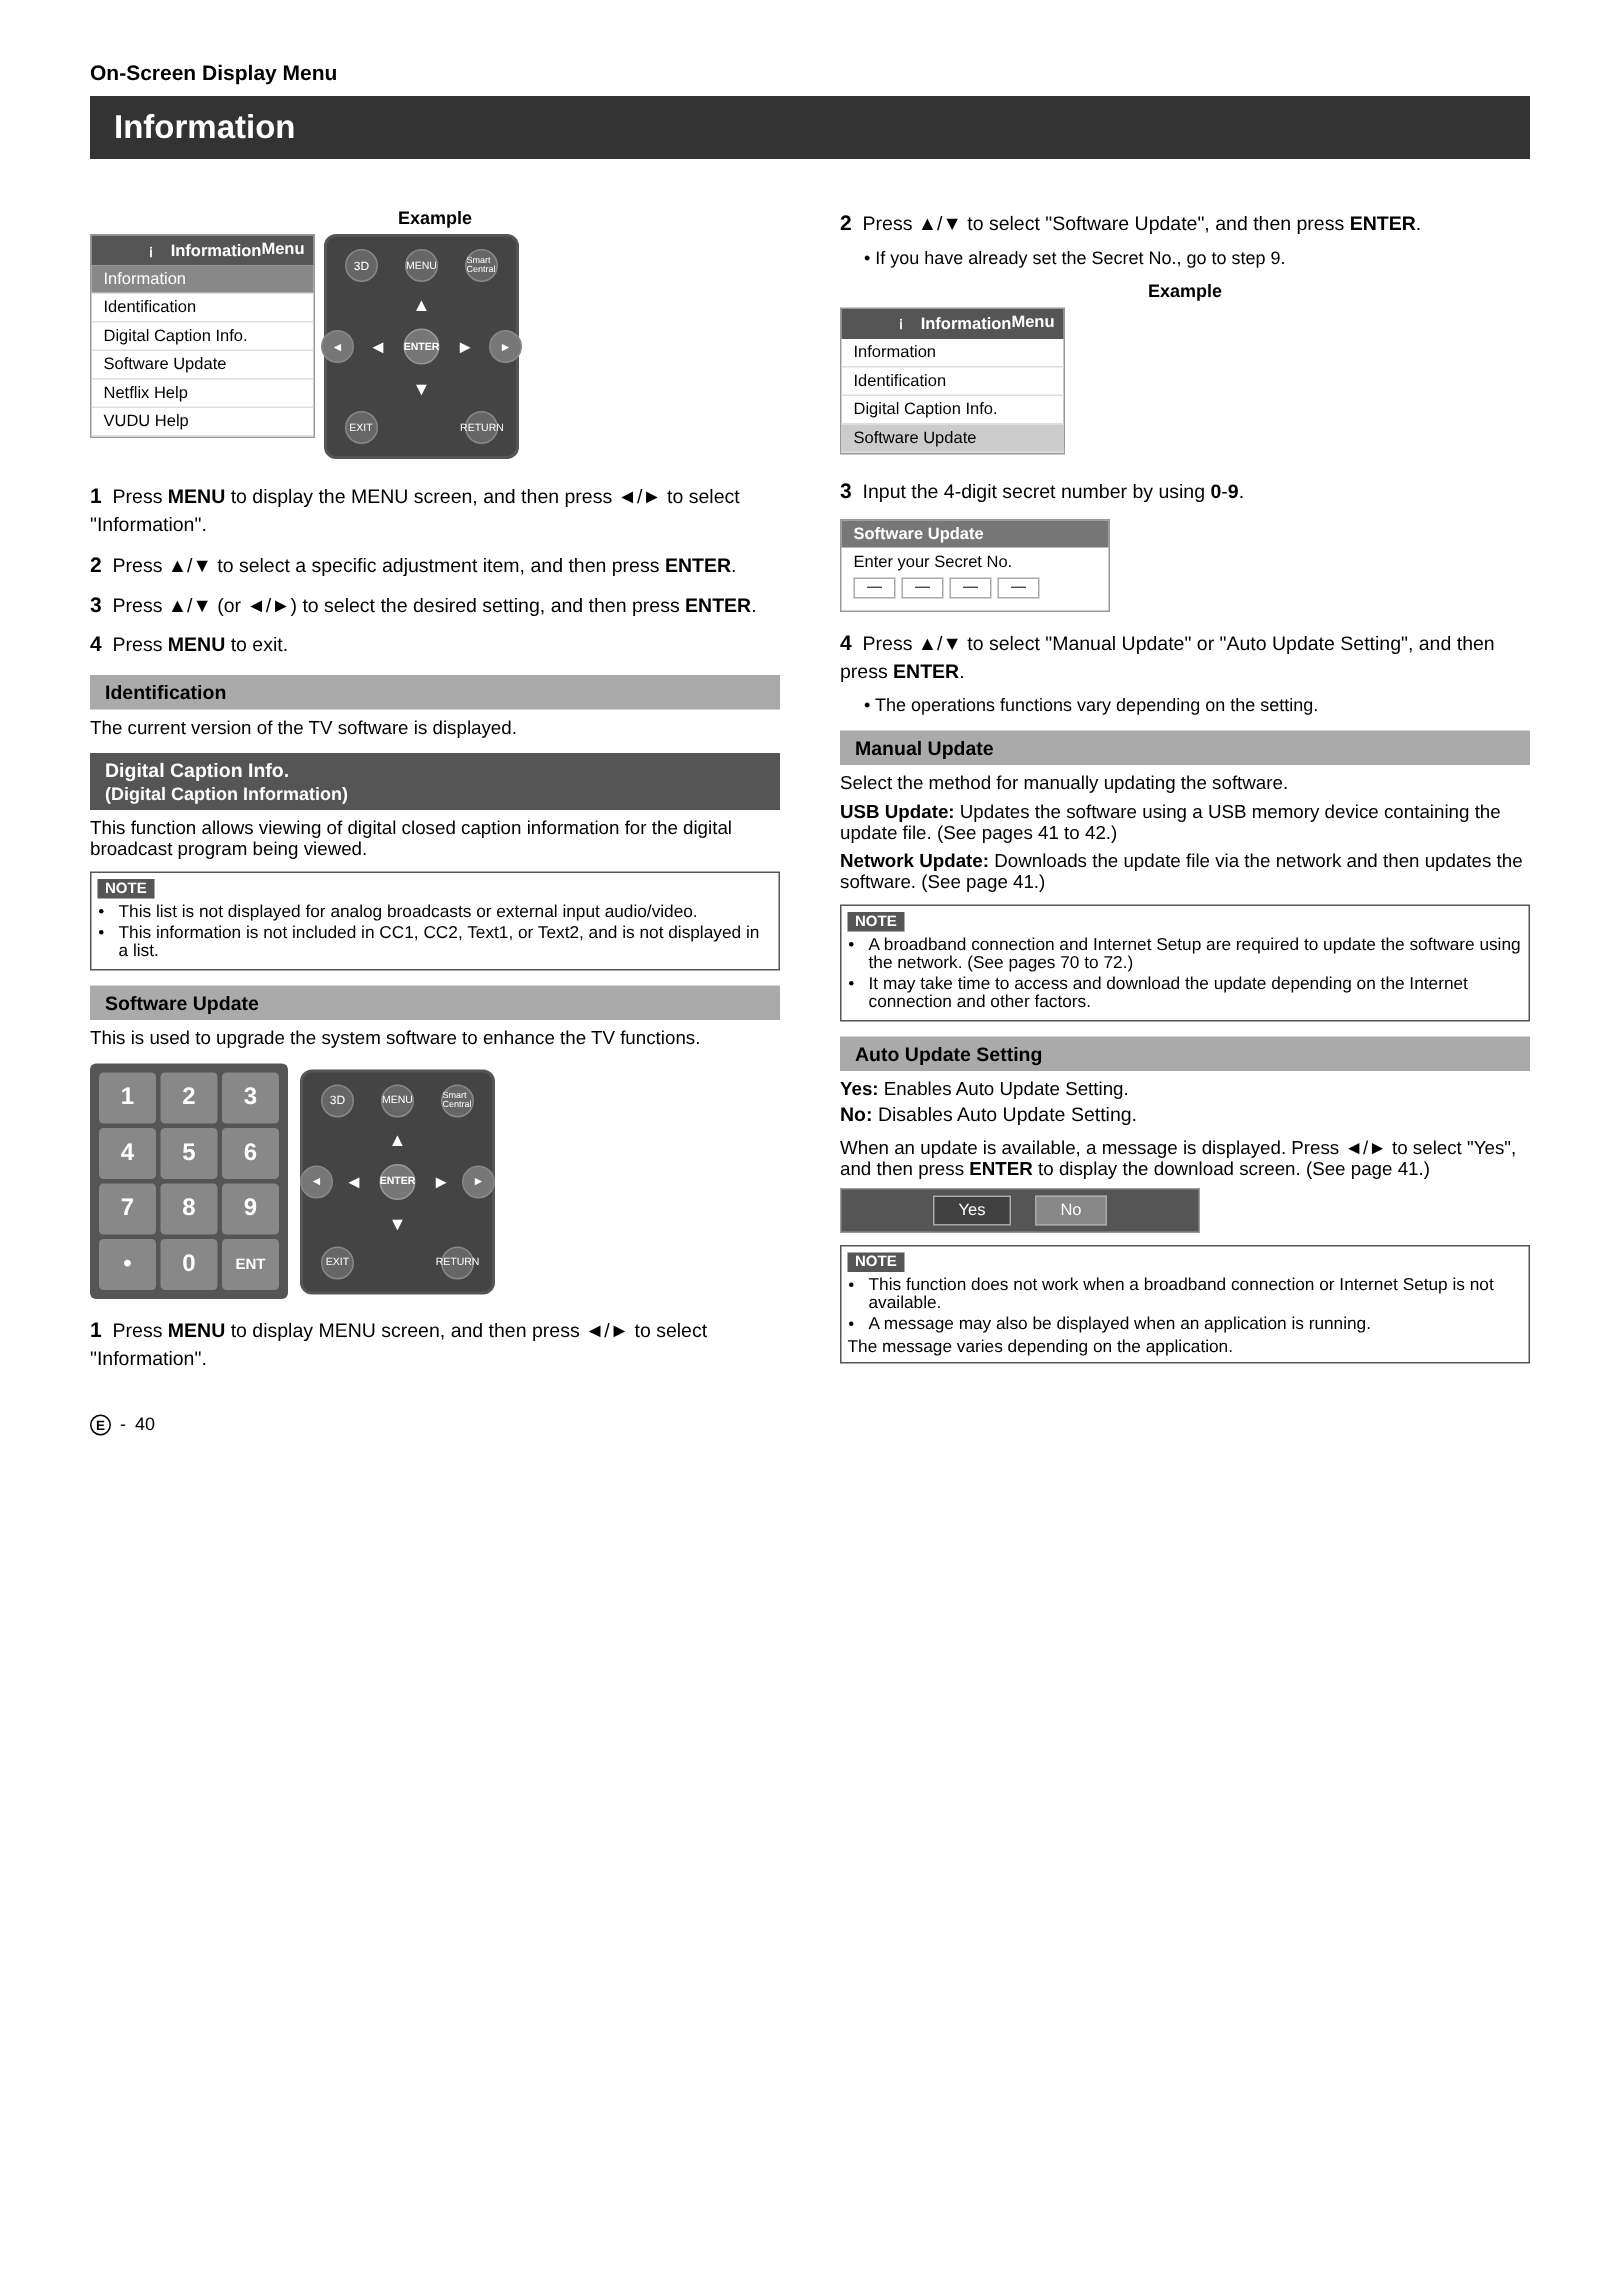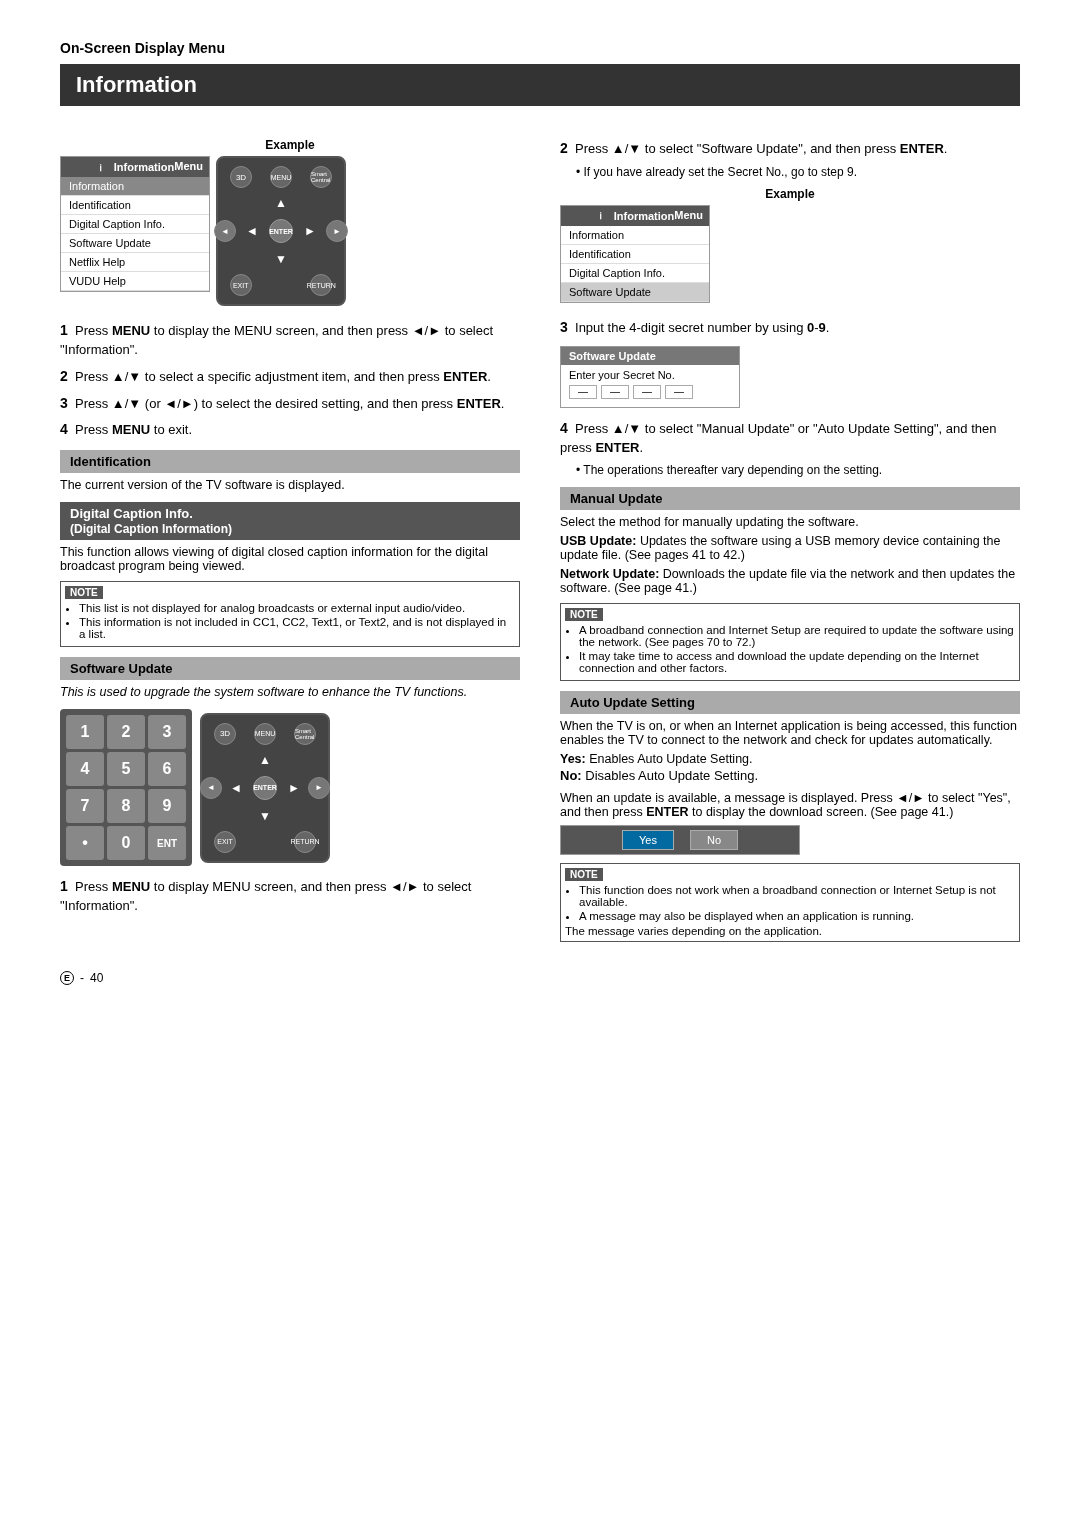--- a/index.html
+++ b/index.html
@@ -294,21 +294,21 @@
 
     .yesno-btn {
       background: #888;
       color: #fff;
       padding: 3px 16px;
       font-size: 11px;
       border: 1px solid #aaa;
     }
 
     .yesno-btn-selected {
-      background: #0369a1;
+      background: #404040;
     }
 
     
     .page-footer {
       margin-top: 20px;
       font-size: 12px;
       display: flex;
       justify-content: flex-start;
       gap: 6px;
       align-items: center;
@@ -418,21 +418,21 @@
     <p style="font-size:12.5px; margin-bottom:6px;">This function allows viewing of digital closed caption information for the digital broadcast program being viewed.</p>
     <div class="note-box">
       <span class="note-label">NOTE</span>
       <ul>
         <li>This list is not displayed for analog broadcasts or external input audio/video.</li>
         <li>This information is not included in CC1, CC2, Text1, or Text2, and is not displayed in a list.</li>
       </ul>
     </div>
 
     <div class="subsection-bar">Software Update</div>
-    <p style="font-size:12.5px; margin-bottom:8px;font-style:italic;">This is used to upgrade the system software to enhance the TV functions.</p>
+    <p style="font-size:12.5px; margin-bottom:8px;">This is used to upgrade the system software to enhance the TV functions.</p>
 
     <div class="numpad-mockup">
       <div class="numpad-grid">
         <div class="numpad-key">1</div>
         <div class="numpad-key">2</div>
         <div class="numpad-key">3</div>
         <div class="numpad-key">4</div>
         <div class="numpad-key">5</div>
         <div class="numpad-key">6</div>
         <div class="numpad-key">7</div>
@@ -501,36 +501,35 @@
         <div class="sw-update-dashes">
           <div class="dash-box">—</div>
           <div class="dash-box">—</div>
           <div class="dash-box">—</div>
           <div class="dash-box">—</div>
         </div>
       </div>
     </div>
 
     <p class="step" style="margin-top:10px;"><span class="num">4</span>&nbsp; Press ▲/▼ to select "Manual Update" or "Auto Update Setting", and then press <b>ENTER</b>.</p>
-    <p style="font-size:12px; margin-bottom:8px; margin-left:16px;">• The operations thereafter vary depending on the setting.</p>
+    <p style="font-size:12px; margin-bottom:8px; margin-left:16px;">• The operations functions vary depending on the setting.</p>
 
     <div class="subsection-bar">Manual Update</div>
     <p style="font-size:12.5px; margin-bottom:5px;">Select the method for manually updating the software.</p>
     <p style="font-size:12.5px; margin-bottom:5px;"><b>USB Update:</b> Updates the software using a USB memory device containing the update file. (See pages 41 to 42.)</p>
     <p style="font-size:12.5px; margin-bottom:5px;"><b>Network Update:</b> Downloads the update file via the network and then updates the software. (See page 41.)</p>
     <div class="note-box">
       <span class="note-label">NOTE</span>
       <ul>
         <li>A broadband connection and Internet Setup are required to update the software using the network. (See pages 70 to 72.)</li>
         <li>It may take time to access and download the update depending on the Internet connection and other factors.</li>
       </ul>
     </div>
 
     <div class="subsection-bar">Auto Update Setting</div>
-    <p style="font-size:12.5px; margin-bottom:5px;">When the TV is on, or when an Internet application is being accessed, this function enables the TV to connect to the network and check for updates automatically.</p>
     <p style="font-size:12.5px; margin-bottom:2px;"><b>Yes:</b> Enables Auto Update Setting.</p>
     <p style="font-size:13px; margin-bottom:8px;"><b>No:</b> Disables Auto Update Setting.</p>
     <p style="font-size:12.5px; margin-bottom:6px;">When an update is available, a message is displayed. Press ◄/► to select "Yes", and then press <b>ENTER</b> to display the download screen. (See page 41.)</p>
 
     <div style="border:1px solid #999; width:240px; background:#555; display:flex; align-items:center; justify-content:center; gap:16px; height:30px; margin:6px 0;">
       <div class="yesno-btn yesno-btn-selected">Yes</div>
       <div class="yesno-btn">No</div>
     </div>
 
     <div class="note-box">

